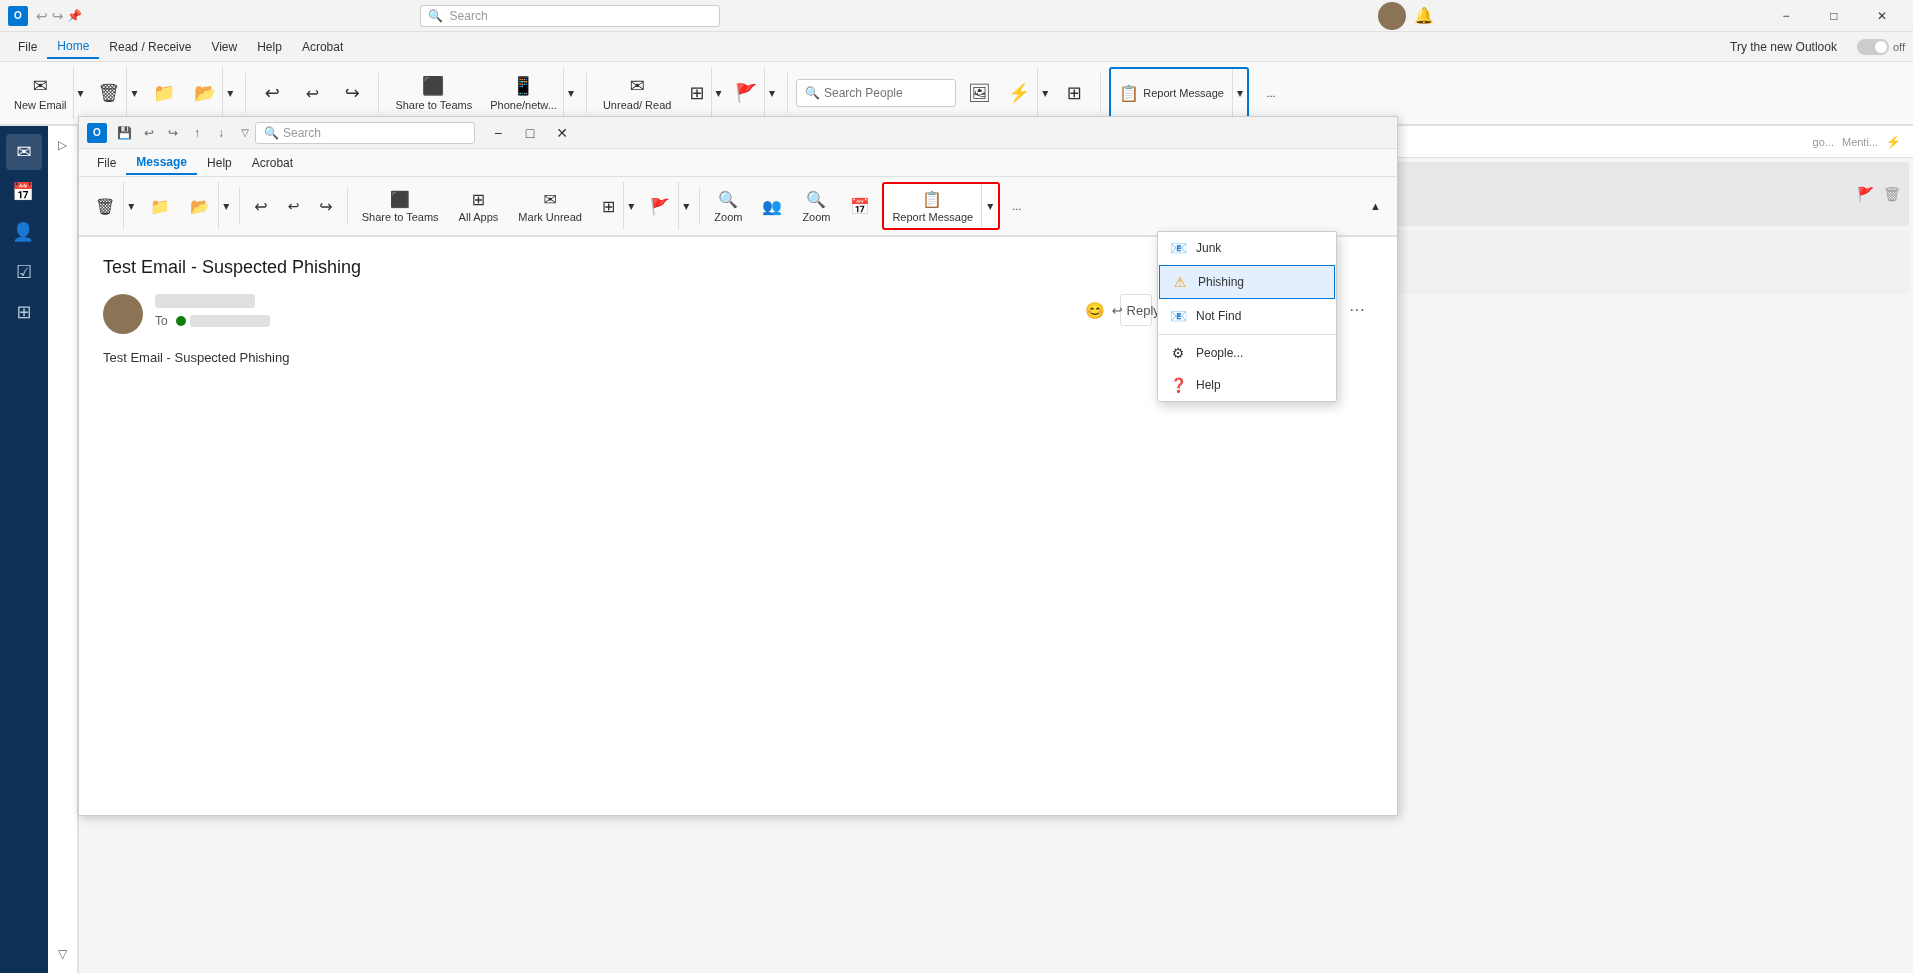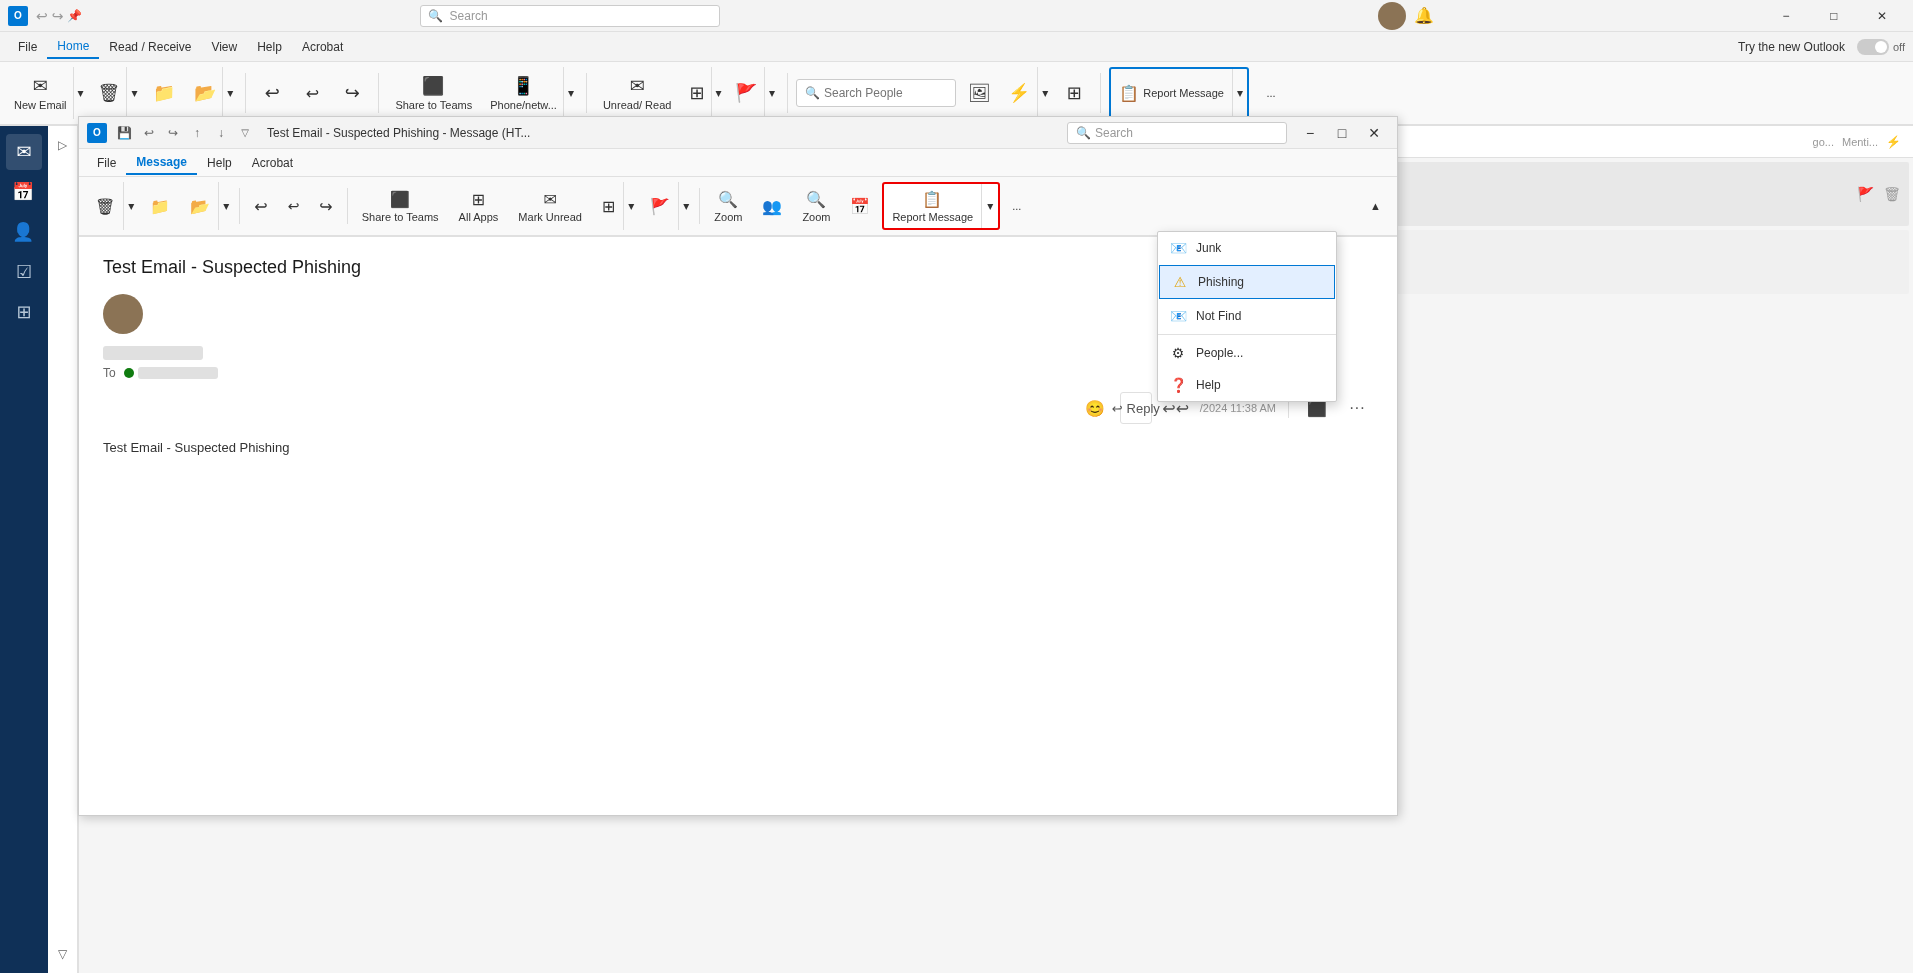--- a/index.html
+++ b/index.html
@@ -23,21 +23,21 @@
     .menu-bar {
       height: 30px;
       background: #f3f3f3;
       display: flex;
       align-items: center;
       padding: 0 8px;
       border-bottom: 1px solid #e0e0e0;
     }
     .menu-item { padding: 4px 10px; cursor: pointer; color: #333; font-size: 12px; border-radius: 3px; }
     .menu-item.active { color: #0078d4; border-bottom: 2px solid #0078d4; border-radius: 0; }
-    .menu-right { margin-left: auto; display: flex; align-items: center; gap: 12px; font-size: 12px; color: #333; }
+    .menu-right { margin-left: auto; display: flex; align-items: center; gap: 20px; font-size: 12px; color: #333; }
     .toggle-switch { display: inline-flex; align-items: center; gap: 4px; }
     .toggle-track { width: 32px; height: 16px; background: #ccc; border-radius: 8px; position: relative; cursor: pointer; }
     .toggle-knob { width: 12px; height: 12px; background: white; border-radius: 50%; position: absolute; top: 2px; right: 2px; }
     .toggle-off-text { font-size: 11px; color: #666; }
 
     
     .ribbon {
       height: 64px;
       background: #f9f9f9;
       display: flex;
@@ -234,21 +234,21 @@
     .dropdown-item-icon { font-size: 14px; width: 16px; text-align: center; }
     .dropdown-separator { height: 1px; background: #e0e0e0; margin: 2px 0; }
 
     
     .email-content {
       padding: 20px 24px;
       overflow-y: auto;
       height: calc(700px - 32px - 28px - 60px);
     }
     .email-subject { font-size: 18px; font-weight: 400; color: #1a1a1a; margin-bottom: 16px; }
-    .email-header { display: flex; align-items: flex-start; gap: 12px; margin-bottom: 16px; flex-direction: column; }
+    .email-header { display: flex; align-items: flex-start; gap: 12px; margin-bottom: 16px; }
     .email-avatar { width: 40px; height: 40px; border-radius: 50%; background: #8b7355; }
     .email-meta { flex: 1; }
     .email-sender { font-size: 13px; color: #333; background: #e0e0e0; width: 100px; height: 14px; border-radius: 3px; margin-bottom: 6px; }
     .email-to { display: flex; align-items: center; gap: 4px; font-size: 12px; color: #666; }
     .email-to-dot { width: 10px; height: 10px; background: #107c10; border-radius: 50%; }
     .email-to-addr { background: #e0e0e0; width: 80px; height: 12px; border-radius: 3px; }
     .email-body { font-size: 13px; color: #333; margin-top: 16px; }
     .email-actions { display: flex; align-items: center; gap: 8px; margin-left: auto; }
     .email-action-btn { width: 32px; height: 32px; display: flex; align-items: center; justify-content: center; cursor: pointer; border-radius: 3px; color: #555; font-size: 16px; }
 
@@ -471,21 +471,20 @@
   <div class="msg-title-bar">
     <div class="outlook-icon">O</div>
     <div class="msg-title-icons" style="margin-left:8px;">
       <div class="msg-title-icon">💾</div>
       <div class="msg-title-icon">↩</div>
       <div class="msg-title-icon">↪</div>
       <div class="msg-title-icon">↑</div>
       <div class="msg-title-icon">↓</div>
       <div class="msg-title-icon" style="font-size:10px;">▽</div>
     </div>
-    <div class="msg-title-text">Test Email - Suspected Phishing  -  Message (HT...</div>
     <div class="msg-search">
       <span style="margin-right:4px;color:#999;">🔍</span>
       <span style="color:#999;">Search</span>
     </div>
     <div class="msg-window-controls">
       <div class="msg-win-btn">−</div>
       <div class="msg-win-btn">□</div>
       <div class="msg-win-btn close">✕</div>
     </div>
   </div>

